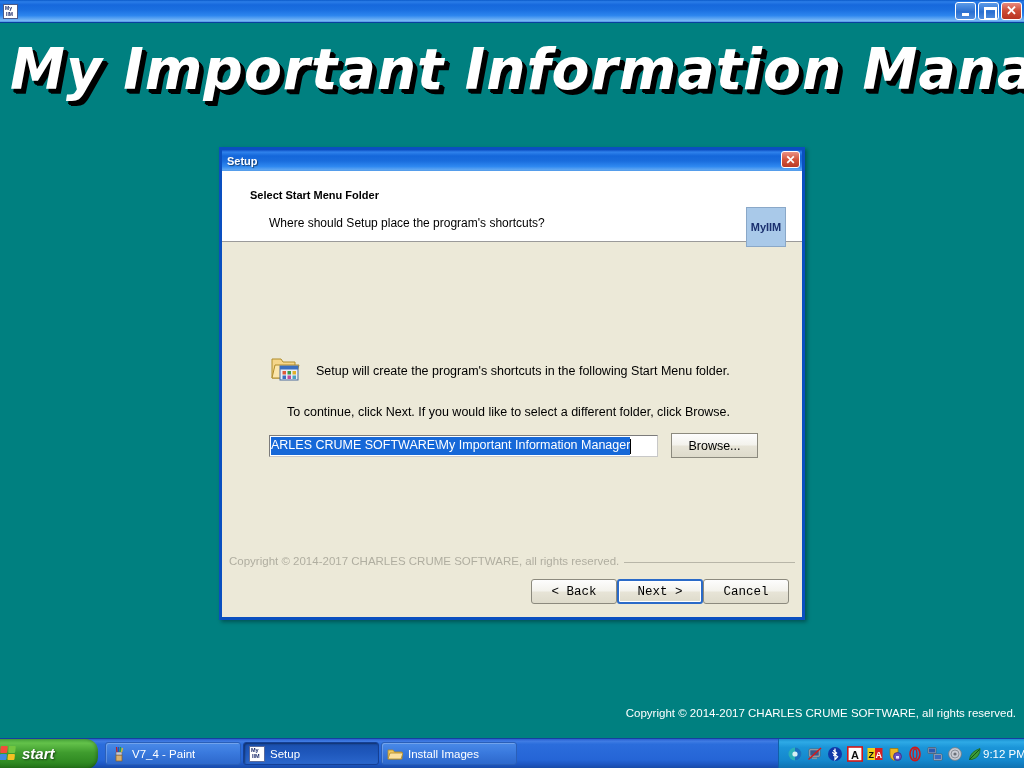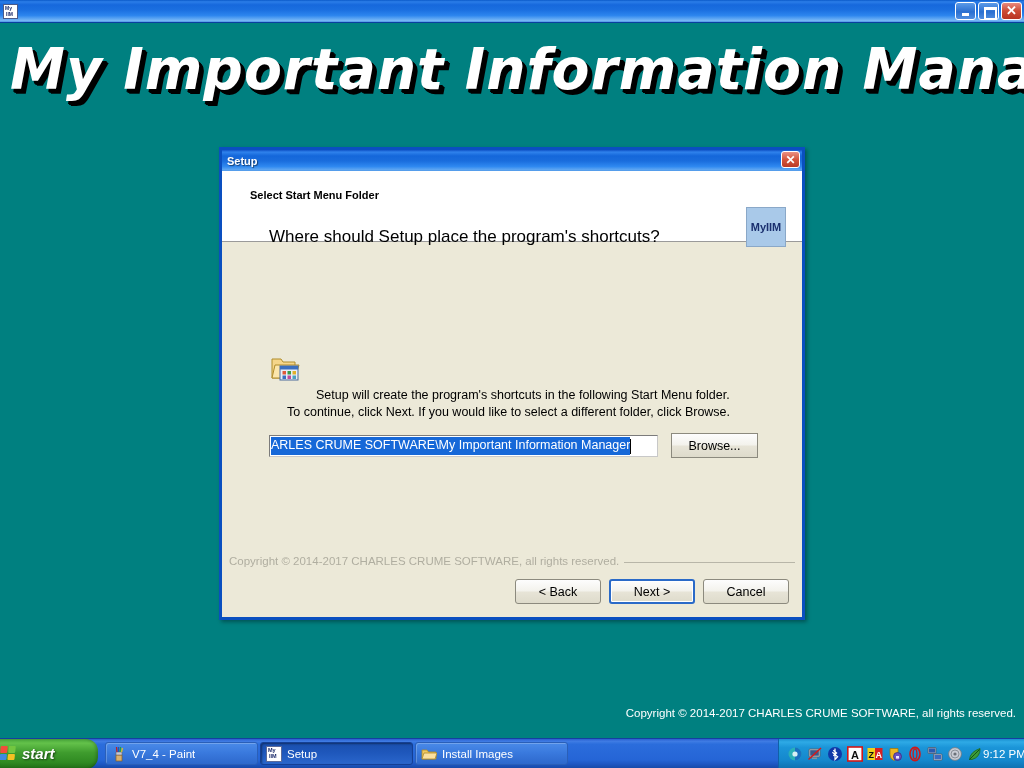--- a/index.html
+++ b/index.html
@@ -136,22 +136,22 @@
     height: 71px;
     background: #ffffff;
     border-bottom: 1px solid #9a9a9a;
     position: relative;
   }
   #header-title {
     position: absolute; left: 28px; top: 18px;
     font-size: 11px; font-weight: bold; color: #000000;
   }
   #header-subtitle {
-    position: absolute; left: 47px; top: 56px;
-    font-size: 17px; color: #000000;
+    position: absolute; left: 47px; top: 45px;
+    font-size: 12px; color: #000000;
   }
   #header-icon {
     position: absolute; right: 16px; top: 36px;
     width: 40px; height: 40px;
     background: #a9c9e9;
     border: 1px solid #8aa8c8;
     display: flex; flex-direction: row;
     align-items: center; justify-content: center;
     line-height: 13px;
   }
@@ -163,21 +163,21 @@
   
   #dialog-body { position: relative; height: 308px; }
 
   #folder-icon {
     position: absolute; left: 49px; top: 113px;
     width: 30px; height: 26px;
   }
 
   #body-line-1 {
     position: absolute; left: 94px; top: 122px;
-    font-size: 12.5px; color: #000000; margin-top: 24px;
+    font-size: 12.5px; color: #000000;
   }
   #body-line-2 {
     position: absolute; left: 45px; top: 163px;
     font-size: 12.5px; color: #000000; margin-left: 20px;
   }
 
   #folder-input {
     position: absolute; left: 47px; top: 193px;
     width: 389px; height: 22px;
     background: #ffffff;
@@ -222,21 +222,21 @@
   #copyright-text {
     font-size: 11.5px; color: #b0aea0; white-space: nowrap;
   }
   #copyright-rule {
     flex: 1; height: 1px; background: #b8b6a8; margin-left: 5px;
     margin-top: 2px;
   }
 
   #footer-buttons {
     position: absolute; right: 13px; bottom: 13px;
-    display: flex; gap: 8px;
+    display: flex;  font-family: Liberation Mono, monospace;
   }
   .dlgbtn {
     width: 86px; height: 25px;
     background: linear-gradient(to bottom,#fdfdfd 0%, #f3f2ec 48%, #e7e4d7 52%, #dedbcb 100%);
     border: 1px solid #8c8a7e;
     border-radius: 3px;
     display: flex; align-items: center; justify-content: center;
     font-size: 12.5px; color: #000;
     cursor: default;
   }
@@ -283,21 +283,21 @@
   .fq4 { background: #f5c122; left: 8px; top: 7.5px; }
   #start-label {
     color: #ffffff; font-size: 15px; font-weight: bold; font-style: italic;
     margin-left: 5px;
     text-shadow: 1px 1px 2px rgba(0,0,0,0.55);
     font-family: "Liberation Sans", sans-serif;
   }
 
   #task-buttons { display: flex; gap: 2px; margin-left: 7px; }
   .task-button {
-    width: 153px; height: 23px;
+    width: 136px; height: 23px;
     background: linear-gradient(to bottom,#4a8ae8 0%, #3a7ade 45%, #2d68cc 100%);
     border: 1px solid #2a5fb8;
     border-radius: 3px;
     display: flex; align-items: center;
     padding-left: 5px; cursor: default;
     box-shadow: inset 1px 1px 0 rgba(255,255,255,0.22);
   }
   .task-button.active {
     background: linear-gradient(to bottom,#1a4fae 0%, #1e57bb 45%, #2a66cc 100%);
     box-shadow: inset 1px 1px 2px rgba(0,0,0,0.4);

